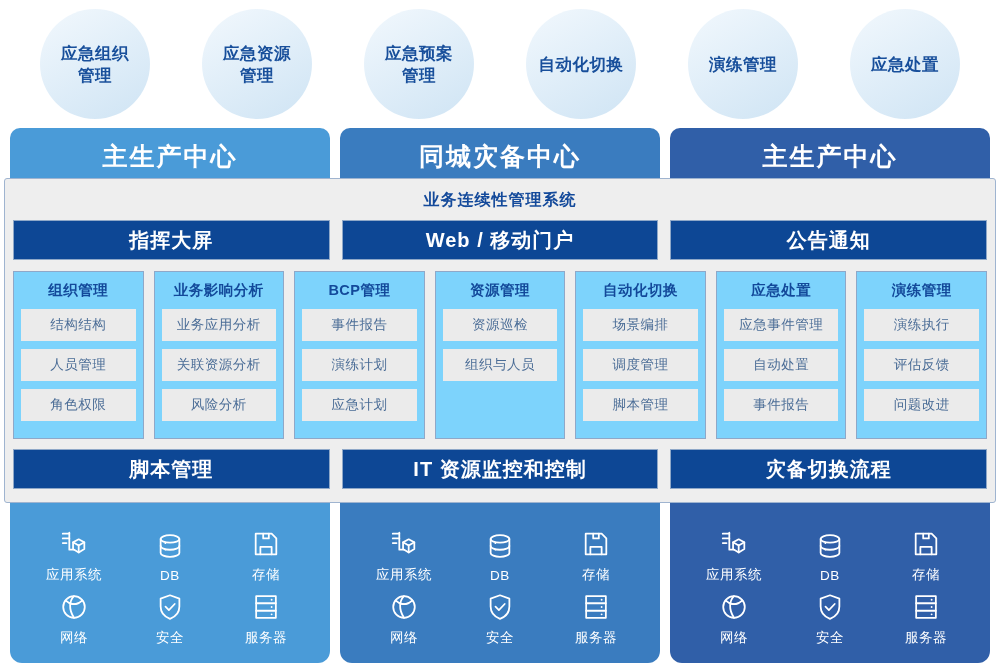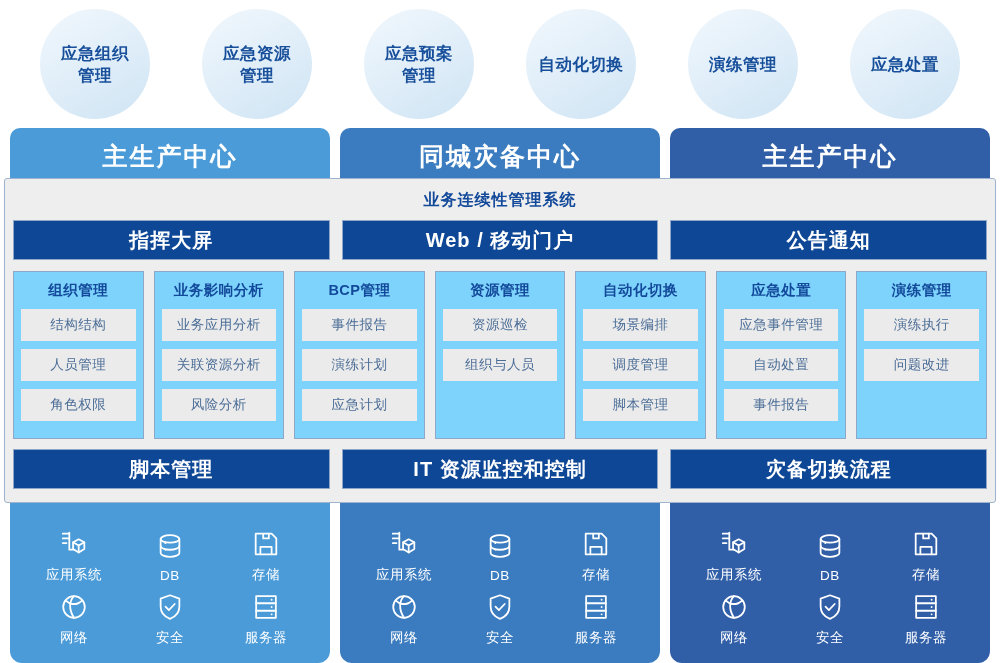--- a/index.html
+++ b/index.html
@@ -460,20 +460,21 @@
       </div>
       <div class="card">
         <div class="card-title">应急处置</div>
         <div class="chip">应急事件管理</div>
         <div class="chip">自动处置</div>
         <div class="chip">事件报告</div>
       </div>
       <div class="card">
         <div class="card-title">演练管理</div>
         <div class="chip">演练执行</div>
+        <div class="chip">评估反馈</div>
         <div class="chip">问题改进</div>
       </div>
     </div>
   <div class="band" id="bottom-band">
       <div class="band-cell">脚本管理</div>
       <div class="band-cell">IT 资源监控和控制</div>
       <div class="band-cell">灾备切换流程</div>
     </div>
 </div>
 

